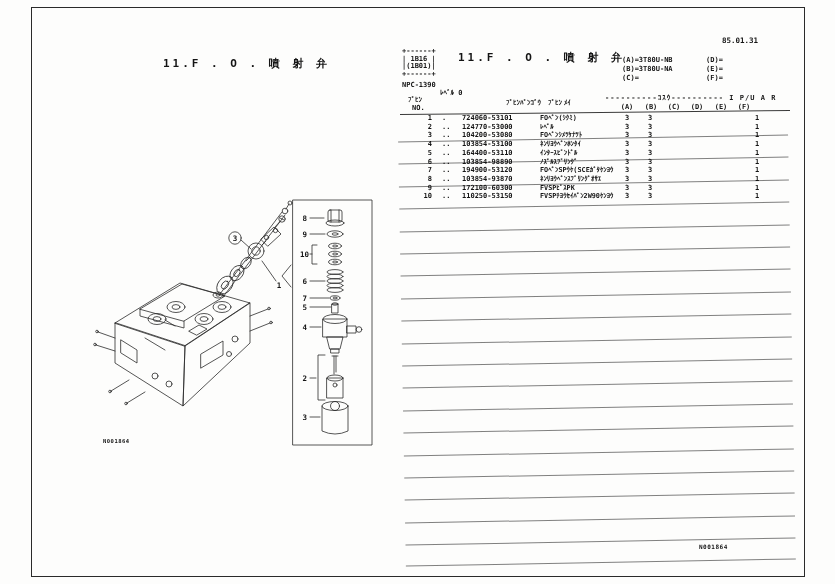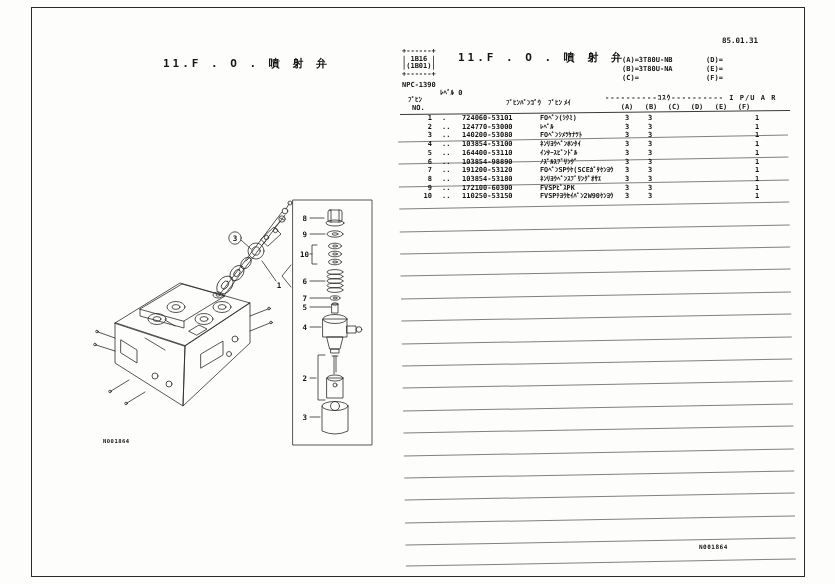--- a/index.html
+++ b/index.html
@@ -231,21 +231,21 @@
         <span class="c-lv">..</span>
         <span class="c-pn">124770-53000</span>
         <span class="c-nm">ﾚﾍﾞﾙ</span>
         <span class="c-qa">3</span>
         <span class="c-qb">3</span>
         <span class="c-ip">1</span>
     </div>
     <div class="row" style="top:131px;">
       <span class="c-no">3</span>
         <span class="c-lv">..</span>
-        <span class="c-pn">140200-53080</span>
+        <span class="c-pn">104200-53080</span>
         <span class="c-nm">FOﾍﾞﾝｼﾒﾂｹﾅﾂﾄ</span>
         <span class="c-qa">3</span>
         <span class="c-qb">3</span>
         <span class="c-ip">1</span>
     </div>
     <div class="row" style="top:140px;">
       <span class="c-no">4</span>
         <span class="c-lv">..</span>
         <span class="c-pn">103854-53100</span>
         <span class="c-nm">ﾈﾝﾘﾖｳﾍﾞﾝﾎﾝﾀｲ</span>
@@ -267,30 +267,30 @@
         <span class="c-lv">..</span>
         <span class="c-pn">103854-98890</span>
         <span class="c-nm">ﾉｽﾞﾙｽﾌﾟﾘﾝｸﾞ</span>
         <span class="c-qa">3</span>
         <span class="c-qb">3</span>
         <span class="c-ip">1</span>
     </div>
     <div class="row" style="top:166px;">
       <span class="c-no">7</span>
         <span class="c-lv">..</span>
-        <span class="c-pn">191200-53120</span>
+        <span class="c-pn">194900-53120</span>
         <span class="c-nm">FOﾍﾞﾝSPｳｹ(SCEｶﾞﾀｹﾝﾖｳ</span>
         <span class="c-qa">3</span>
         <span class="c-qb">3</span>
         <span class="c-ip">1</span>
     </div>
     <div class="row" style="top:175px;">
       <span class="c-no">8</span>
         <span class="c-lv">..</span>
-        <span class="c-pn">103854-53180</span>
+        <span class="c-pn">103854-93870</span>
         <span class="c-nm">ﾈﾝﾘﾖｳﾍﾞﾝｽﾌﾟﾘﾝｸﾞｵｻｴ</span>
         <span class="c-qa">3</span>
         <span class="c-qb">3</span>
         <span class="c-ip">1</span>
     </div>
     <div class="row" style="top:184px;">
       <span class="c-no">9</span>
         <span class="c-lv">..</span>
         <span class="c-pn">172100-60300</span>
         <span class="c-nm">FVSPﾋﾟｽPK</span>

